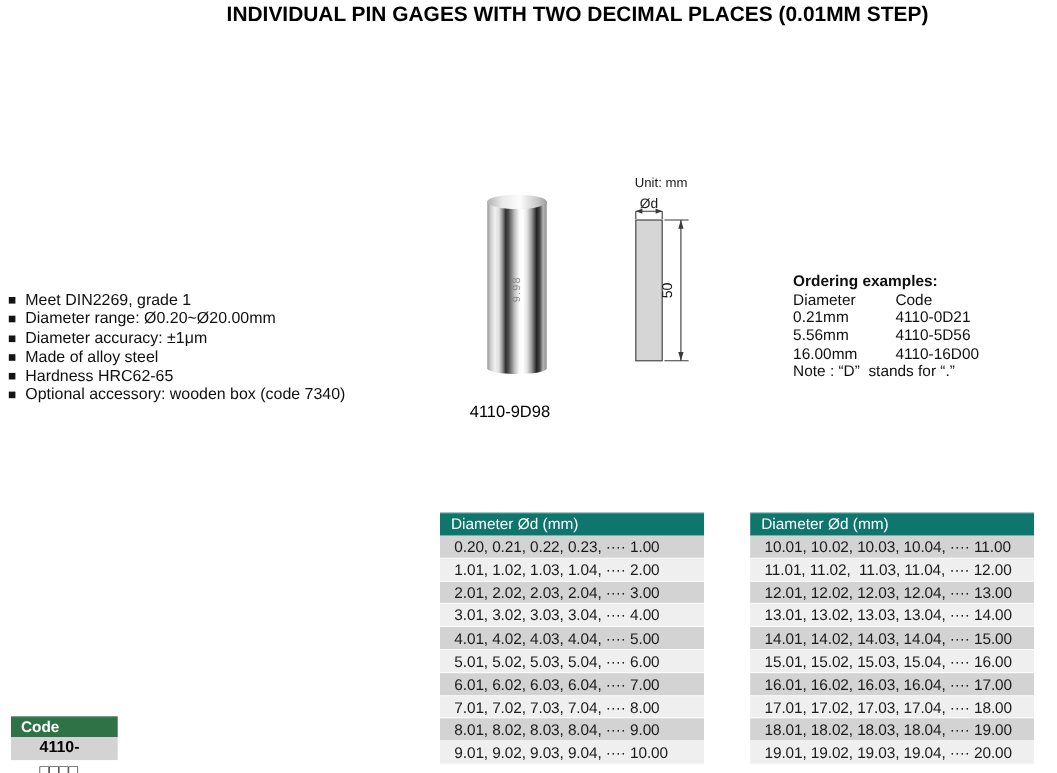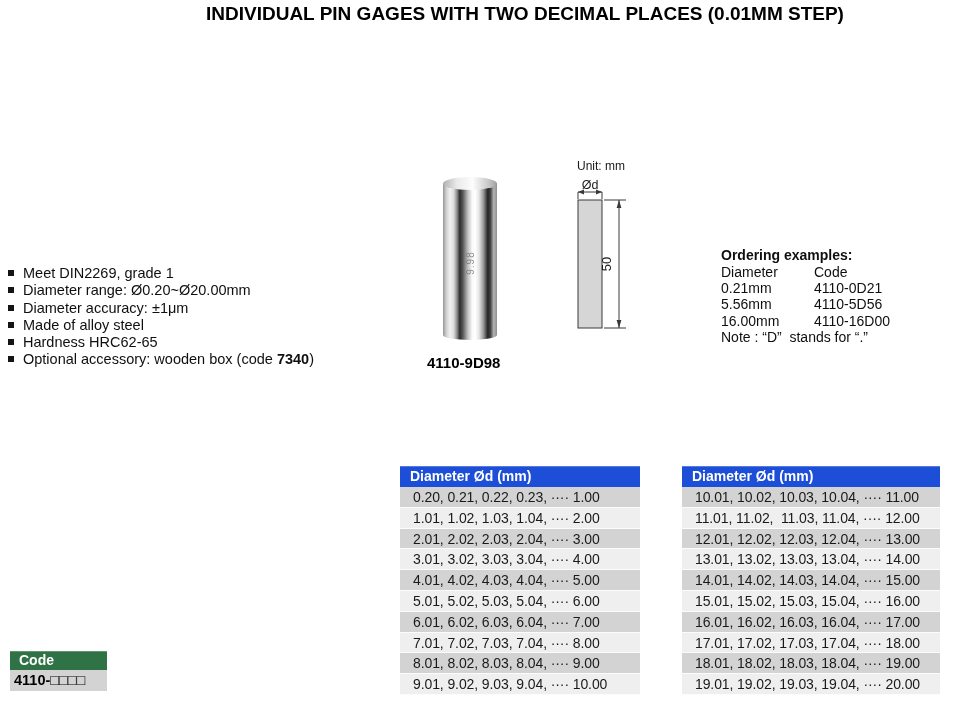--- a/index.html
+++ b/index.html
@@ -12,21 +12,21 @@
   
   .title {
     position:absolute; left:206px; top:3px;
     font-size:19px; font-weight:700; white-space:nowrap; color:#000;text-align:right;
   }
 
   
   .features { position:absolute; left:8px; top:265px;text-align:right; }
   .feature { display:flex; align-items:flex-start; height:17.3px; font-size:14.5px; color:#0f0f0f; white-space:pre; }
   .bullet-sq { flex:0 0 auto; width:6px; height:6px; background:#141414; margin:5px 9px 0 0; }
-  .feature b { font-weight:700; }
+  .feature b { font-weight:400; }
 
   
   .pin { position:absolute; left:443px; top:177px; width:54px; height:163px; }
   .pin-body {
     position:absolute; left:0; top:6px; right:0; bottom:0;
     border-radius:0 0 27px 27px / 0 0 5px 5px;
     background:linear-gradient(90deg,
       #969696 0%, #cfcfcf 6%, #f1f1f1 13%, #dcdcdc 20%, #8c8c8c 26%,
       #2e2e2e 31%, #515151 36%, #c0c0c0 46%, #fafafa 54%, #ffffff 60%,
       #e3e3e3 67%, #969696 75%, #222222 83%, #454545 88%, #b5b5b5 94%, #8d8d8d 100%);
@@ -34,60 +34,60 @@
   .pin-top {
     position:absolute; left:0; top:0; width:54px; height:13px; border-radius:50%;
     background:linear-gradient(90deg,#b0b0b0,#e9e9e9 25%,#fdfdfd 55%,#c6c6c6 85%,#9f9f9f);
     z-index:2;
   }
   .pin-engraving {
     position:absolute; left:50%; top:53%;
     transform:translate(-50%,-50%) rotate(-90deg);
     font-size:10px; letter-spacing:1px; color:#7e7e7e; z-index:3; opacity:.85;
   }
-  .pin-label { position:absolute; left:427px; top:354px; font-size:15px; font-weight:700; }
+  .pin-label { position:absolute; left:427px; top:366px; font-size:15px; font-weight:400; }
 
   
   .drawing { position:absolute; left:565px; top:155px; }
   .drawing text { font-family:"Liberation Sans","DejaVu Sans",sans-serif; fill:#1a1a1a; }
 
   
   .ordering { position:absolute; left:721px; top:224px; font-size:14px; color:#0f0f0f;margin-top:23px; }
   .ordering-heading { font-weight:700; height:17px; }
   .ordering-row { display:flex; height:16.2px; }
   .ordering-col1 { width:93px; }
   .ordering-note { height:16.2px; white-space:pre; }
 
   
   .dtable { position:absolute; top:466px; }
   #table-left  { left:400px; width:240px; }
   #table-right { left:682px; width:258px; }
   .dtable-header {
-    height:21px; line-height:21px; background:#1d4ed8; color:#ffffff;
-    font-weight:700; font-size:14px; padding-left:10px; box-sizing:border-box;
+    height:21px; line-height:21px; background:#0f766e; color:#ffffff;
+    font-weight:400; font-size:14px; padding-left:10px; box-sizing:border-box;
     box-shadow:inset 0 1px 0 rgba(255,255,255,.25);
   }
   .dtable-row {
     height:20.8px; line-height:20px; font-size:14px; color:#1a1a1a;
     padding-left:13px; box-sizing:border-box; border-bottom:1px solid #fcfcfc;
     white-space:pre; letter-spacing:-0.1px;
   }
   .dtable-body .dtable-row:nth-child(odd)  { background:#d3d3d3; }
   .dtable-body .dtable-row:nth-child(even) { background:#efefef; }
 
   
   .codebox { position:absolute; left:10px; top:651px; width:97px; }
   .codebox-header {
     height:19px; line-height:19px; background:#2e7245; color:#fff;
     font-weight:700; font-size:14px; padding-left:9px; box-sizing:border-box;
     box-shadow:inset 0 1px 0 rgba(255,255,255,.25);
   }
   .codebox-value {
     height:21px; line-height:21px; background:#d3d3d3; color:#000;
-    font-weight:700; font-size:14.5px; padding-left:4px; box-sizing:border-box;
+    font-weight:700; font-size:14.5px; padding-left:26px; box-sizing:border-box;
   }
 </style>
 </head>
 <body>
 
 <div class="page">
 
   <div class="title">INDIVIDUAL PIN GAGES WITH TWO DECIMAL PLACES (0.01MM STEP)</div>
 
   <div class="features">

